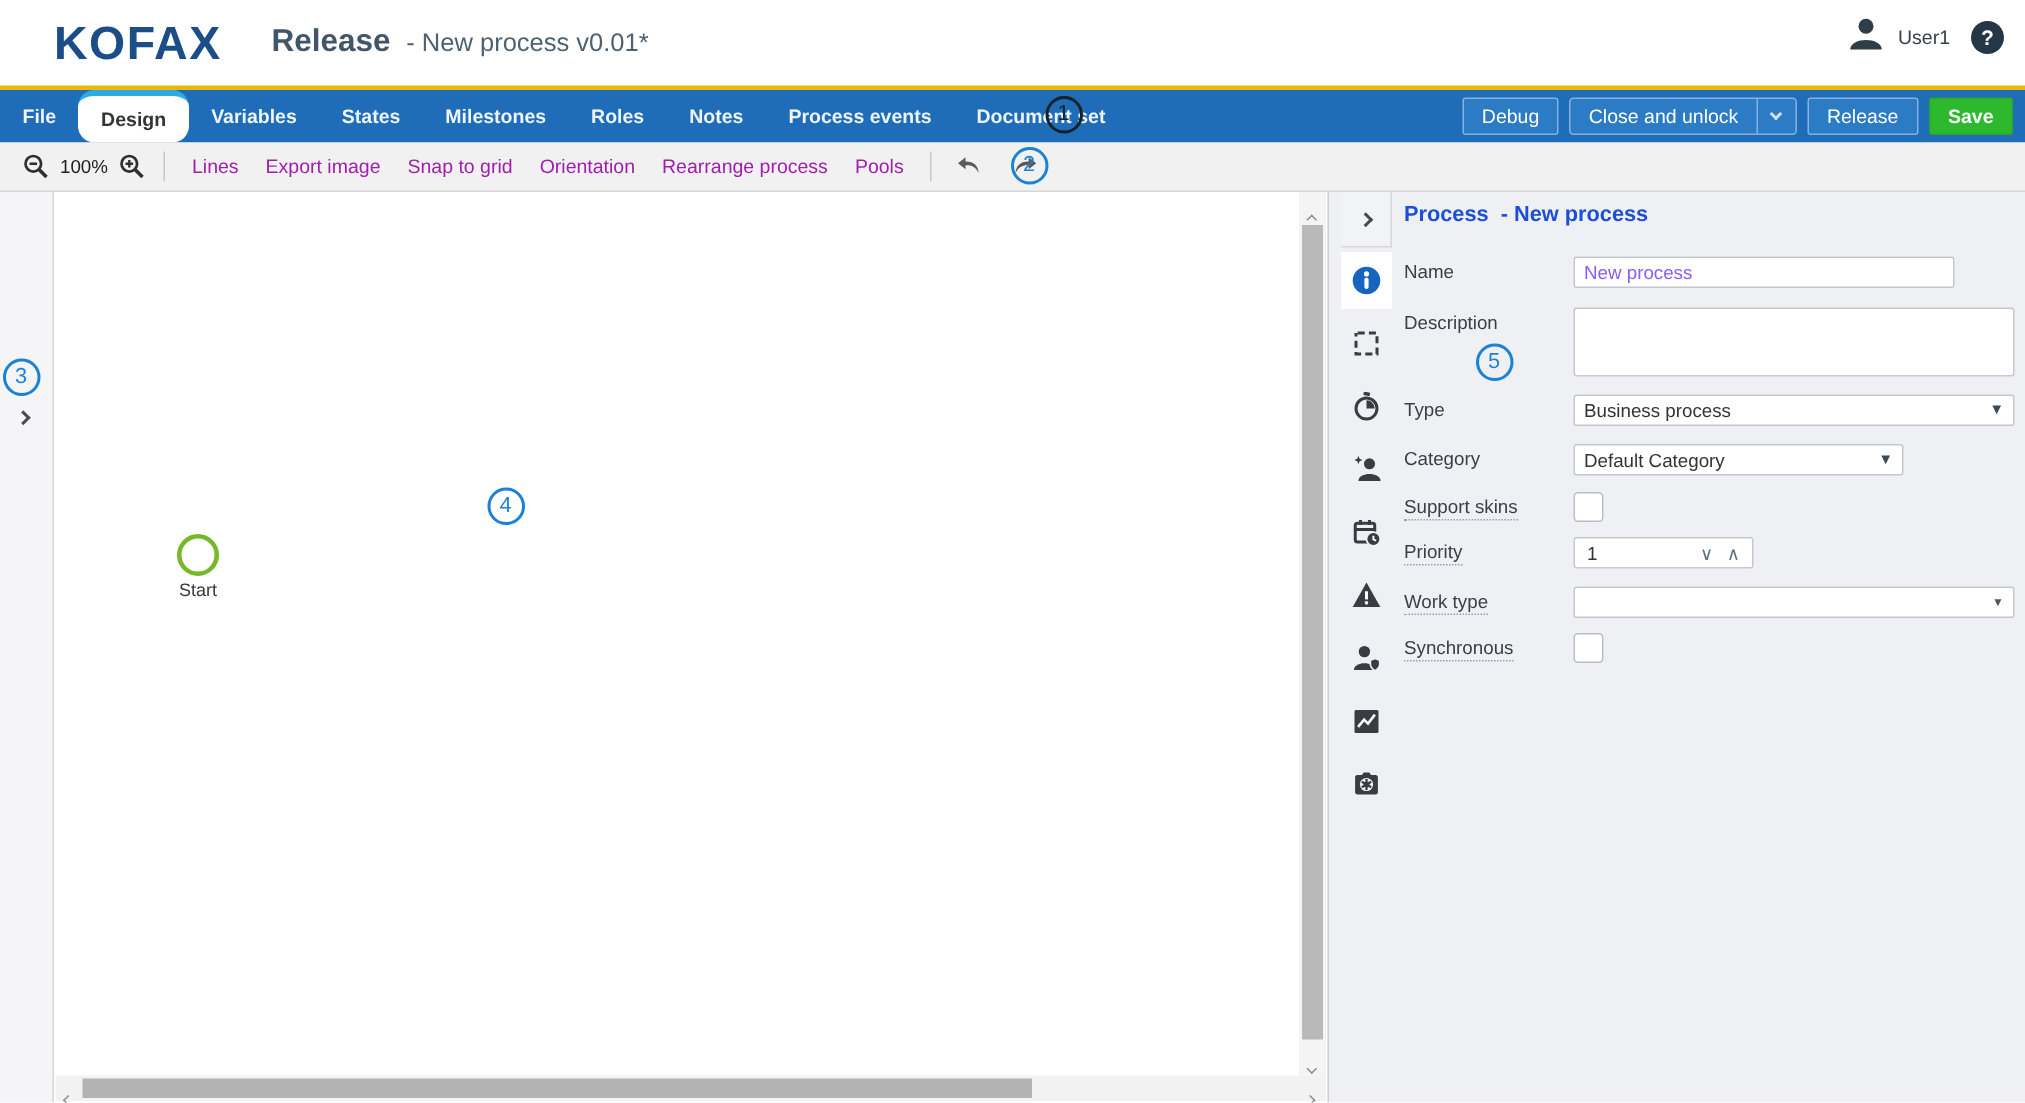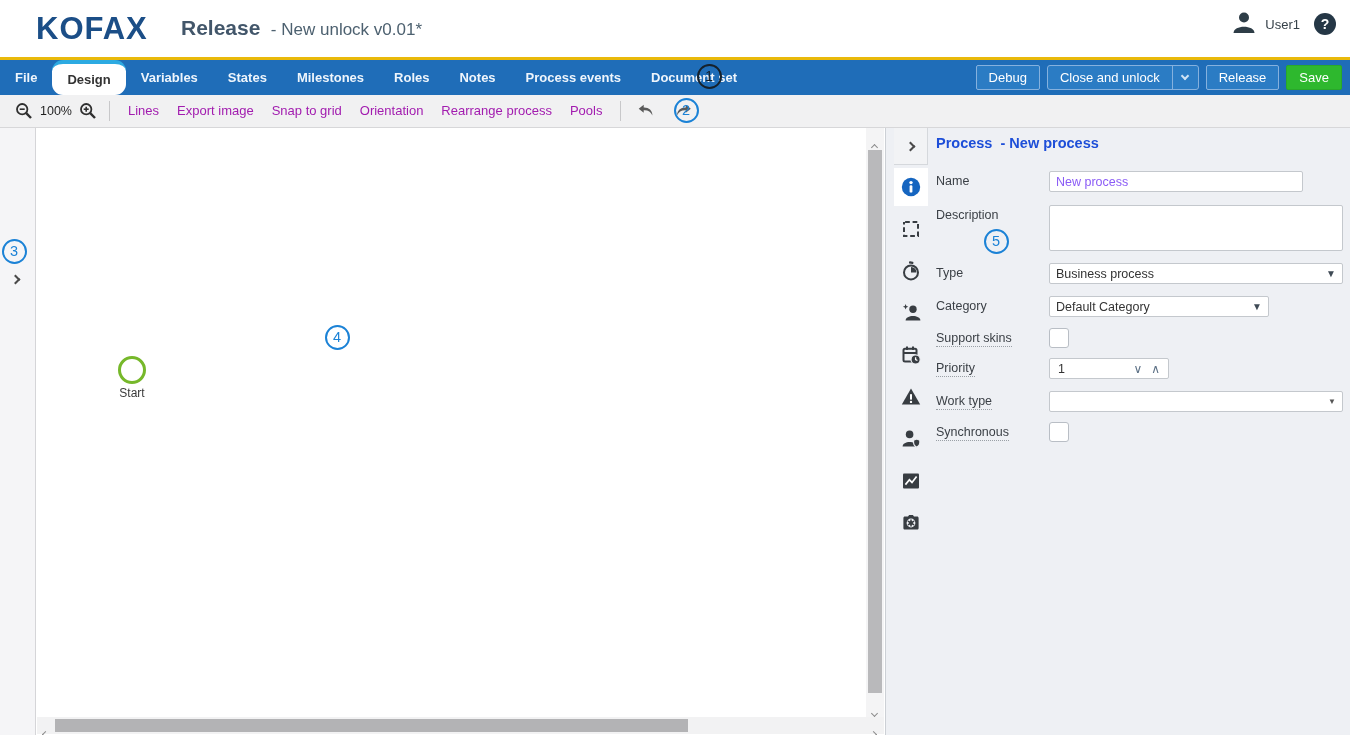--- a/index.html
+++ b/index.html
@@ -27,21 +27,21 @@
   .menubar { position:absolute; left:0; top:60px; width:1350px; height:35px; background:#1f6db8; display:flex; align-items:stretch; }
   .tabs { display:flex; }
   .tab { padding:0 15px; line-height:35px; font-size:13px; font-weight:600; color:#eef5fc; cursor:pointer; white-space:nowrap;border-radius:11px; }
   .tab.active { background:#fff; color:#333; border-top:4px solid #2caae2; line-height:31px; }
   .menu-actions { position:absolute; right:8px; top:5px; display:flex; gap:7px; align-items:center; }
   .mbtn { height:25px; padding:0 12px; font-size:13px; color:#fff; background:#2b7cc4; border:1px solid #85b1de;
           border-radius:2px; display:flex; align-items:center; cursor:pointer; white-space:nowrap; }
   .split { display:flex; align-items:stretch; background:#2b7cc4; border:1px solid #85b1de; border-radius:3px; height:25px; }
   .split .lbl { padding:0 12px; display:flex; align-items:center; font-size:13px; color:#fff; cursor:pointer; }
   .split .dd { width:26px; display:flex; align-items:center; justify-content:center; border-left:1px solid #85b1de; cursor:pointer; }
-  .mbtn.save { background:#2eb82e; border-color:#29a829; font-weight:400; }
+  .mbtn.save { background:#2eb82e; border-color:#29a829; font-weight:700; }
 
   
   .toolbar { position:absolute; left:0; top:95px; width:1350px; height:33px; background:#f1f1f2;
              border-bottom:1px solid #d7d7d9; display:flex; align-items:center; padding-left:12px; }
   .tool-ic { display:flex; align-items:center; justify-content:center; width:24px; height:24px; cursor:pointer; }
   .zoom-level { font-size:12.5px; color:#1f1f1f; margin:0 4px; }
   .sep { width:1px; height:20px; background:#c8c8ca; margin:0 9px; }
   .tbtn { font-size:13px; color:#a21caf; padding:0 9px; line-height:32px; cursor:pointer; white-space:nowrap; }
   .undo-redo { display:flex; gap:14px; margin-left:4px; }
 
@@ -104,21 +104,21 @@
   .annotation.blue { border:2px solid #1b82d6; color:#1b82d6; }
   .annotation.dark { border:2px solid #16212b; color:#16212b; }
 </style>
 </head>
 <body>
 
 <div class="header">
   <div class="logo">KOFAX</div>
   <div class="title-wrap">
     <span class="product-title">Release</span>
-    <span class="doc-title">- New unlock v0.01*</span>
+    <span class="doc-title">- New process v0.01*</span>
   </div>
   <div class="user-area">
     <span>
       <svg width="26" height="24" viewBox="0 0 26 24">
           <circle cx="13" cy="7.5" r="5" fill="#2e3d47"></circle>
           <path d="M2.5 23 C2.5 14.5 23.5 14.5 23.5 23 Z" fill="#2e3d47"></path>
         </svg>
     </span>
     <span class="user-name">User1</span>
     <span class="help-btn">?</span>

